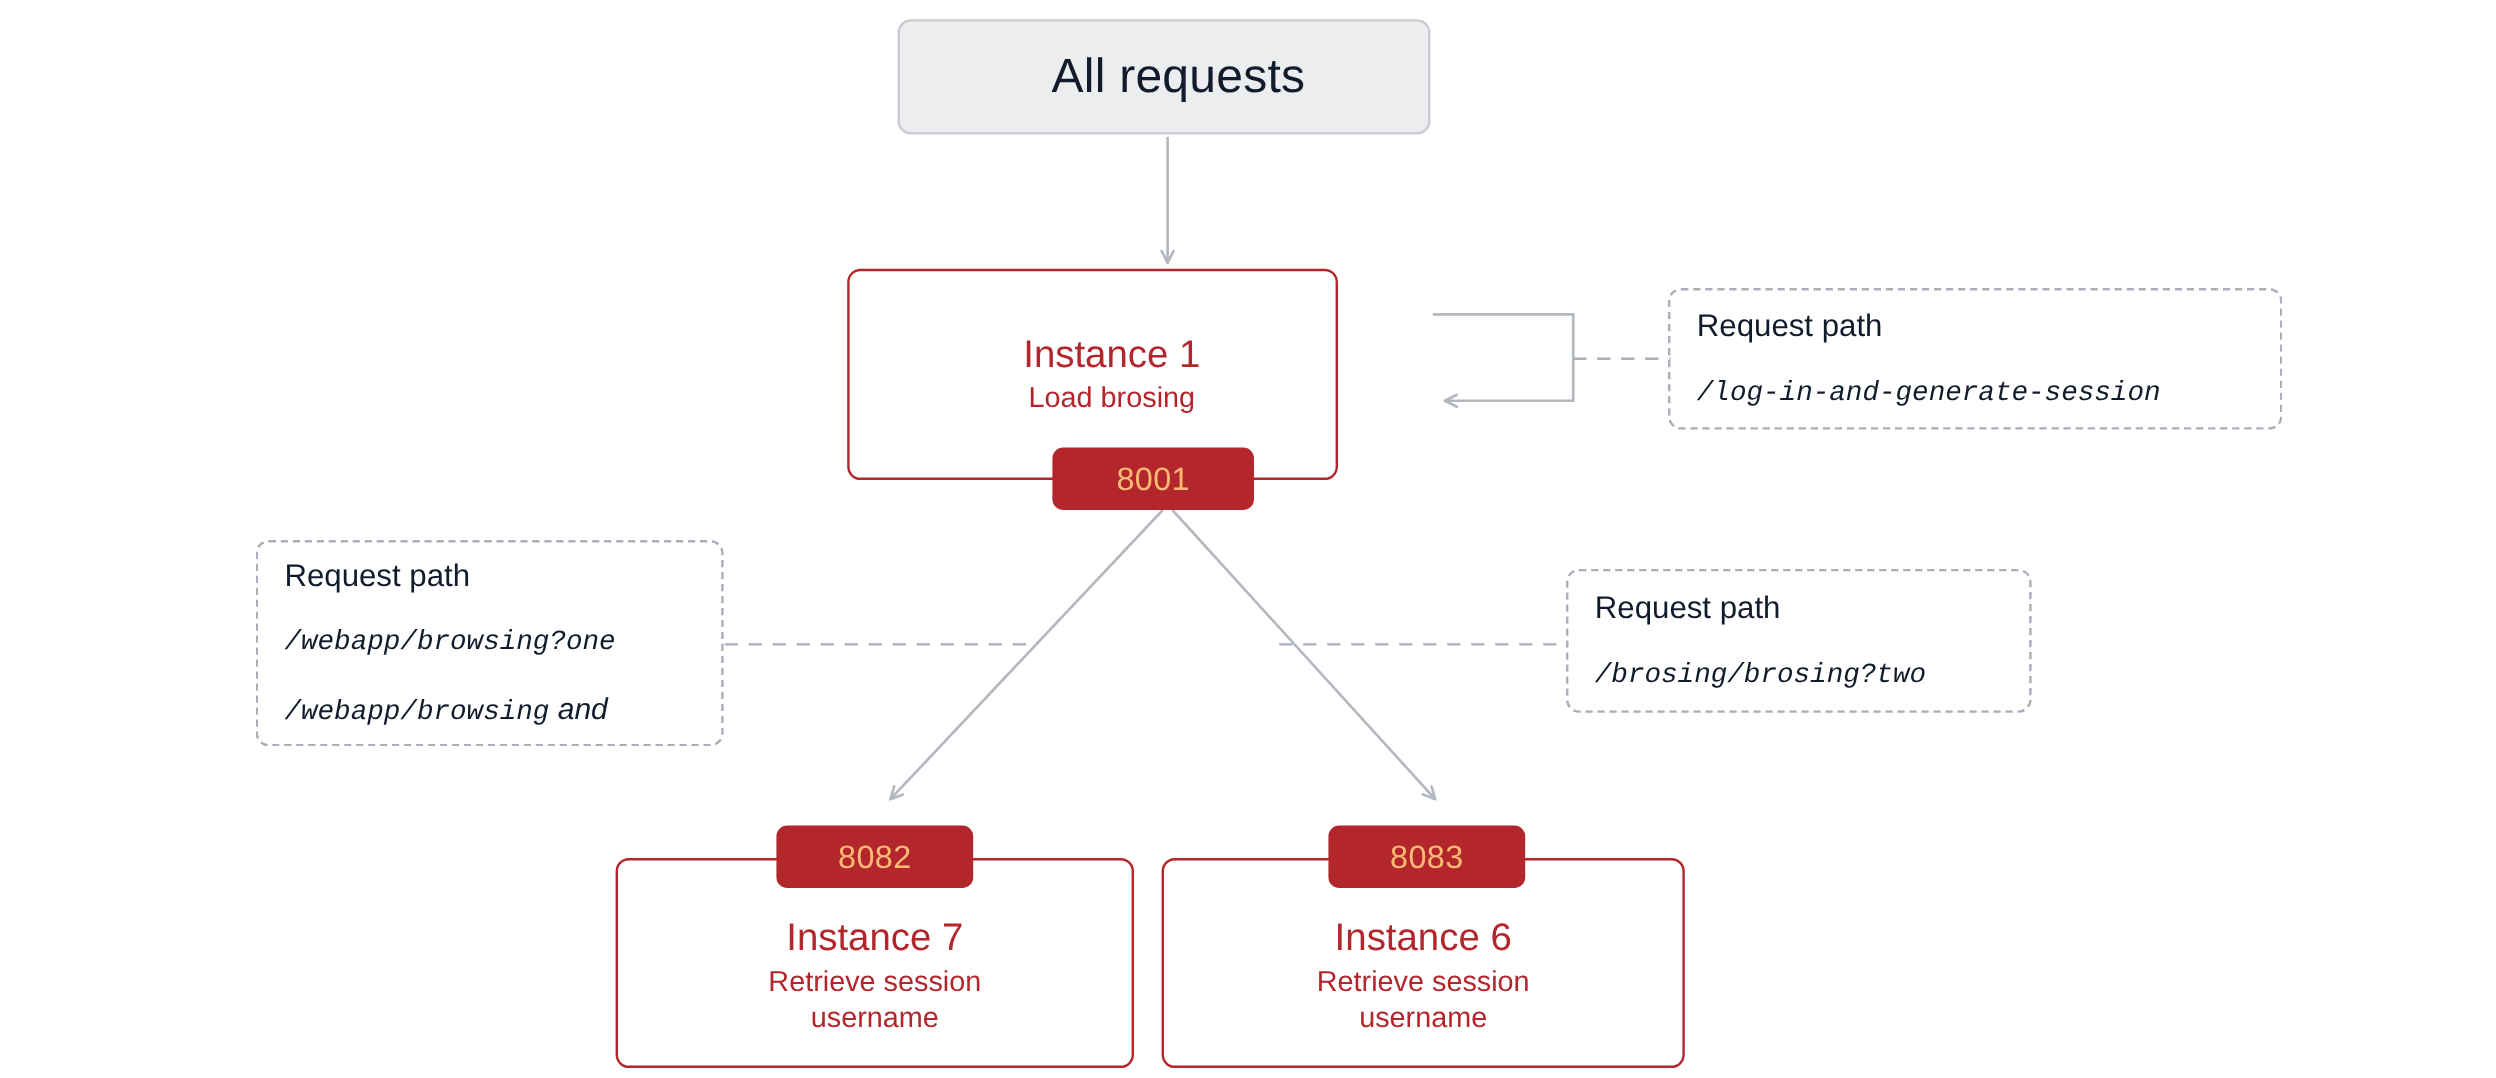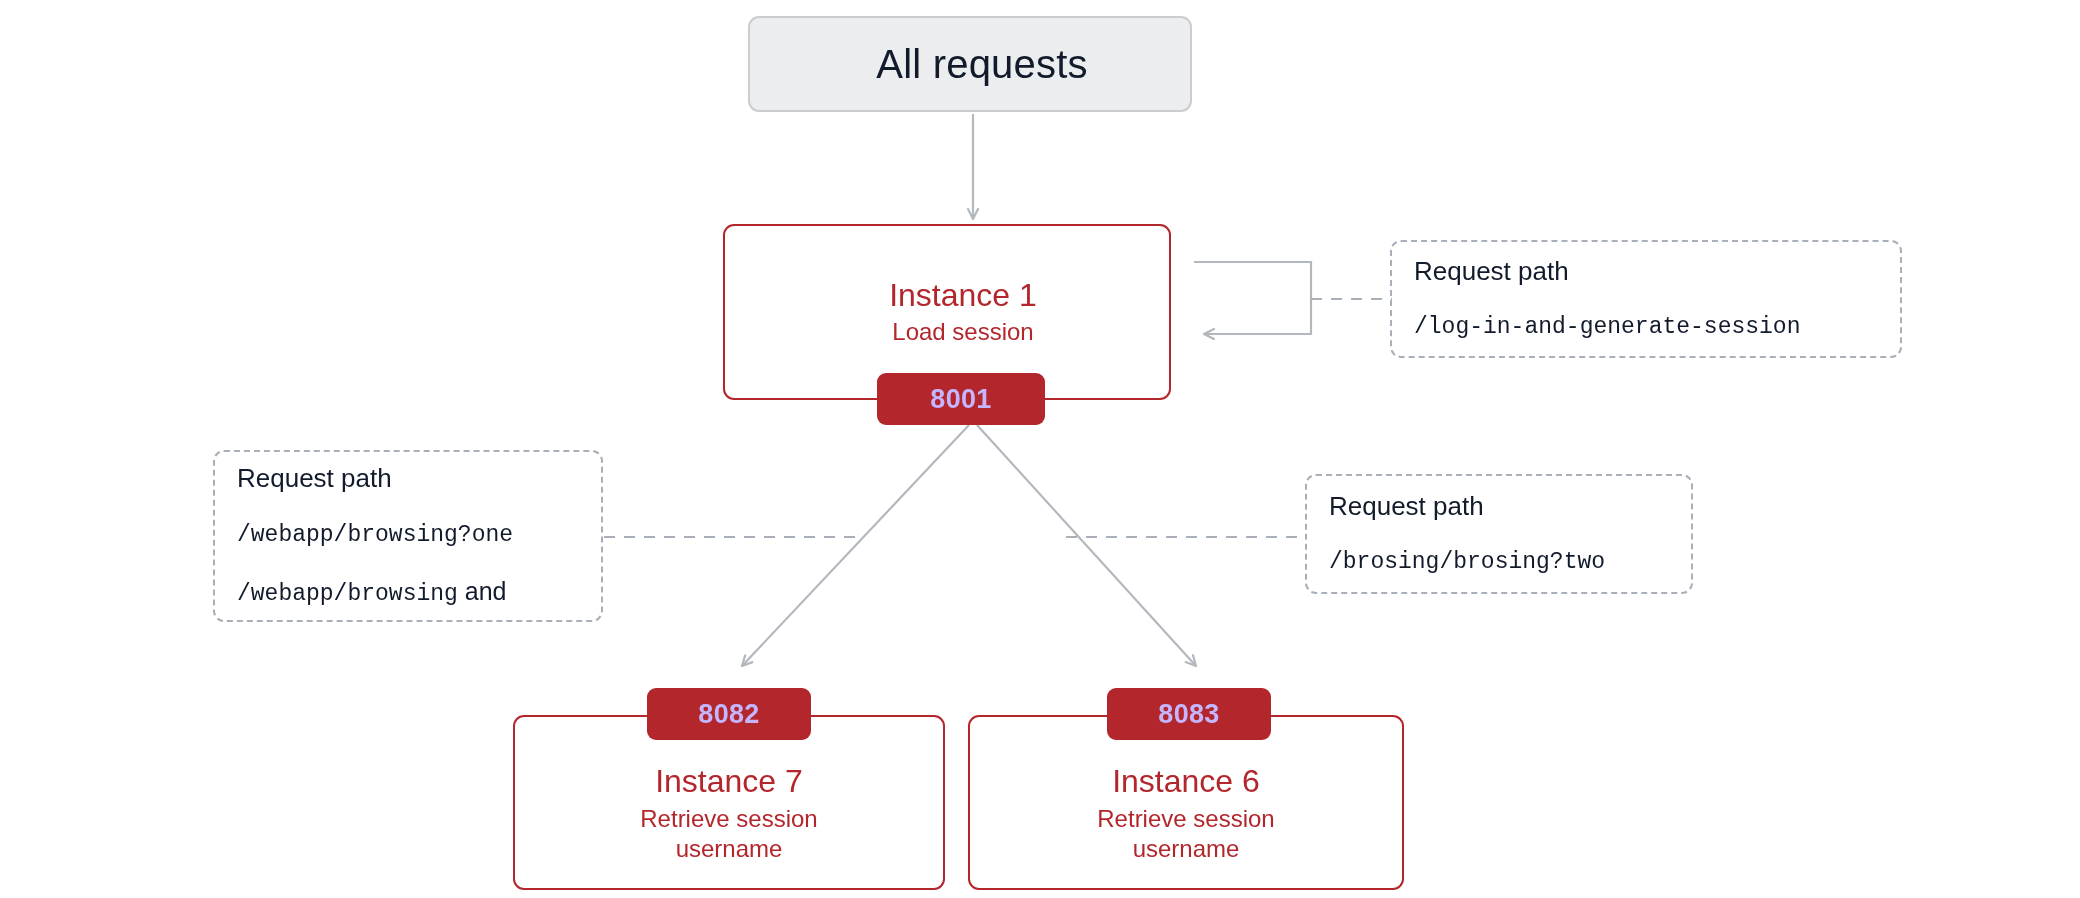--- a/index.html
+++ b/index.html
@@ -76,27 +76,27 @@
     line-height: 1.25;
     margin-top: 4px;
     max-width: 88%;
   }
 
   
   .port-badge {
     position: absolute;
     box-sizing: border-box;
     background: #b3262c;
-    color: #c4b5fd;
+    color: #fdba74;
     border-radius: 9px;
     display: flex;
     align-items: center;
     justify-content: center;
     font-size: 27px;
-    font-weight: 700;
+    font-weight: 400;
     letter-spacing: 0.3px;
     z-index: 5;
   }
 
   
   .callout {
     position: absolute;
     box-sizing: border-box;
     border: 2px dashed #a9afb9;
     border-radius: 11px;
@@ -115,20 +115,21 @@
     line-height: 1.3;
     color: #121b2b;
     white-space: nowrap;
   }
   .callout .callout-path {
     font-family: "Liberation Mono", monospace;
     font-size: 23px;
     line-height: 1.35;
     color: #121b2b;
     white-space: nowrap;
+    font-style: italic;
   }
   .callout .callout-path .conj {
     font-family: "Liberation Sans", sans-serif;
     font-size: 25px;
   }
 </style>
 </head>
 <body>
 
 <div id="canvas">
@@ -152,23 +153,23 @@
 
     <line x1="604" y1="537" x2="862" y2="537" stroke="#a9afb9" stroke-width="2" stroke-dasharray="11 9"></line>
 
     <line x1="1066" y1="537" x2="1307" y2="537" stroke="#a9afb9" stroke-width="2" stroke-dasharray="11 9"></line>
   </svg>
 
   <div class="node node-entry" style="left:748px; top:16px; width:444px; height:96px;">
     <div class="node-title">All requests</div>
   </div>
 
-  <div class="node node-instance" style="left:723px; top:224px; width:448px; height:176px;padding-left:32px;">
+  <div class="node node-instance" style="left:706px; top:224px; width:409px; height:176px;padding-left:32px;">
     <div class="node-title">Instance 1</div>
-    <div class="node-subtitle">Load session</div>
+    <div class="node-subtitle">Load brosing</div>
   </div>
   <div class="port-badge" style="left:877px; top:373px; width:168px; height:52px;">
     <span>8001</span>
   </div>
 
   <div class="node node-instance" style="left:513px; top:715px; width:432px; height:175px;">
     <div class="node-title" style="margin-top:22px;">Instance 7</div>
     <div class="node-subtitle" style="max-width:260px;">Retrieve session username</div>
   </div>
   <div class="port-badge" style="left:647px; top:688px; width:164px; height:52px;">

